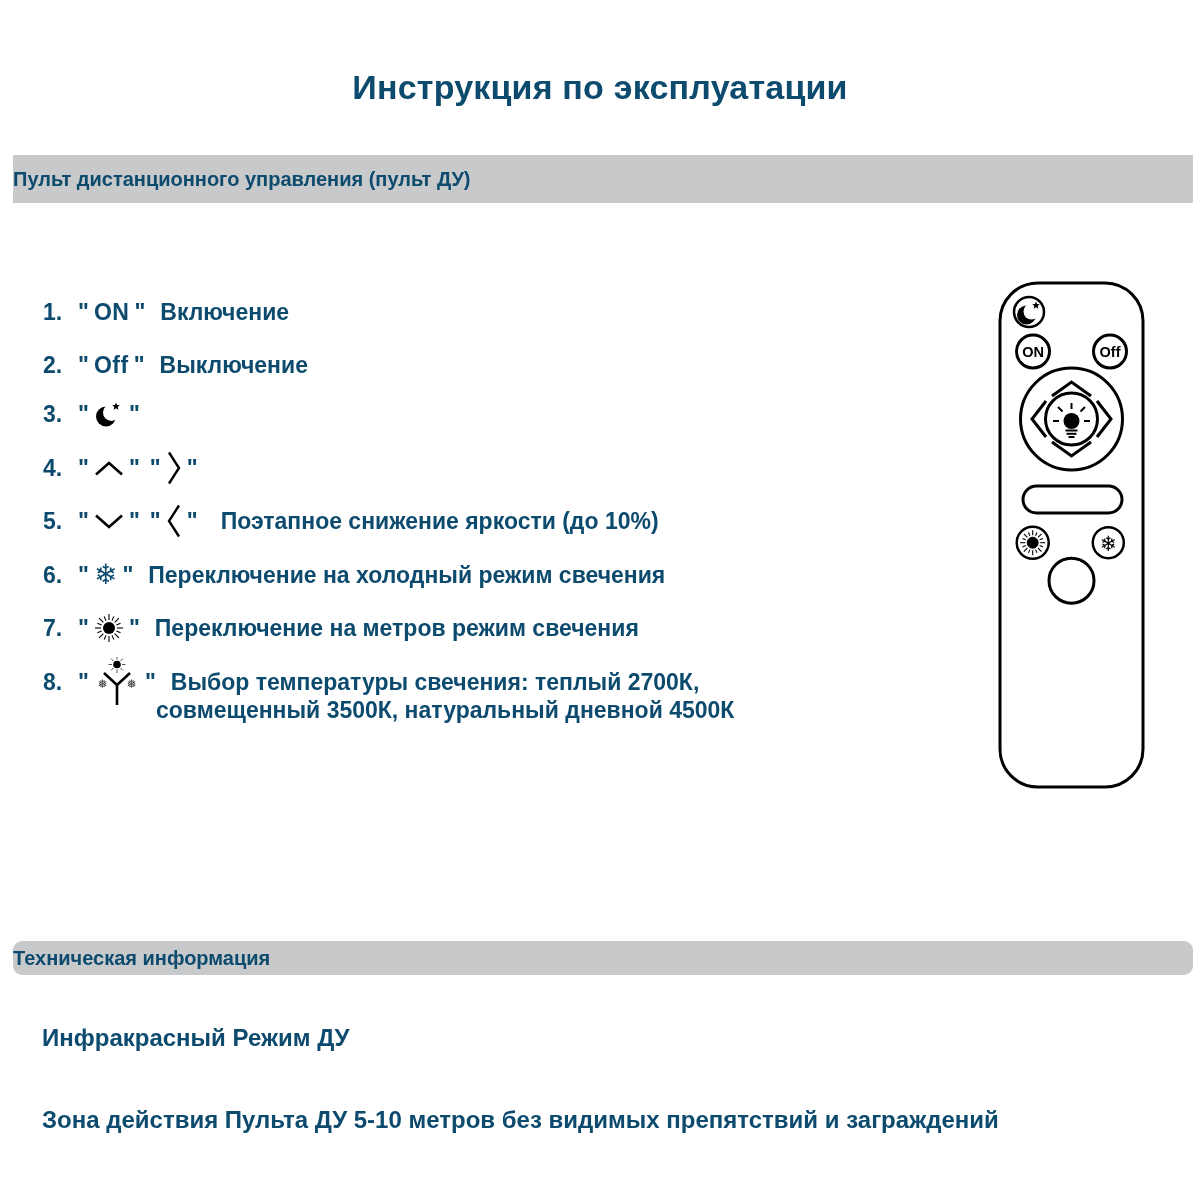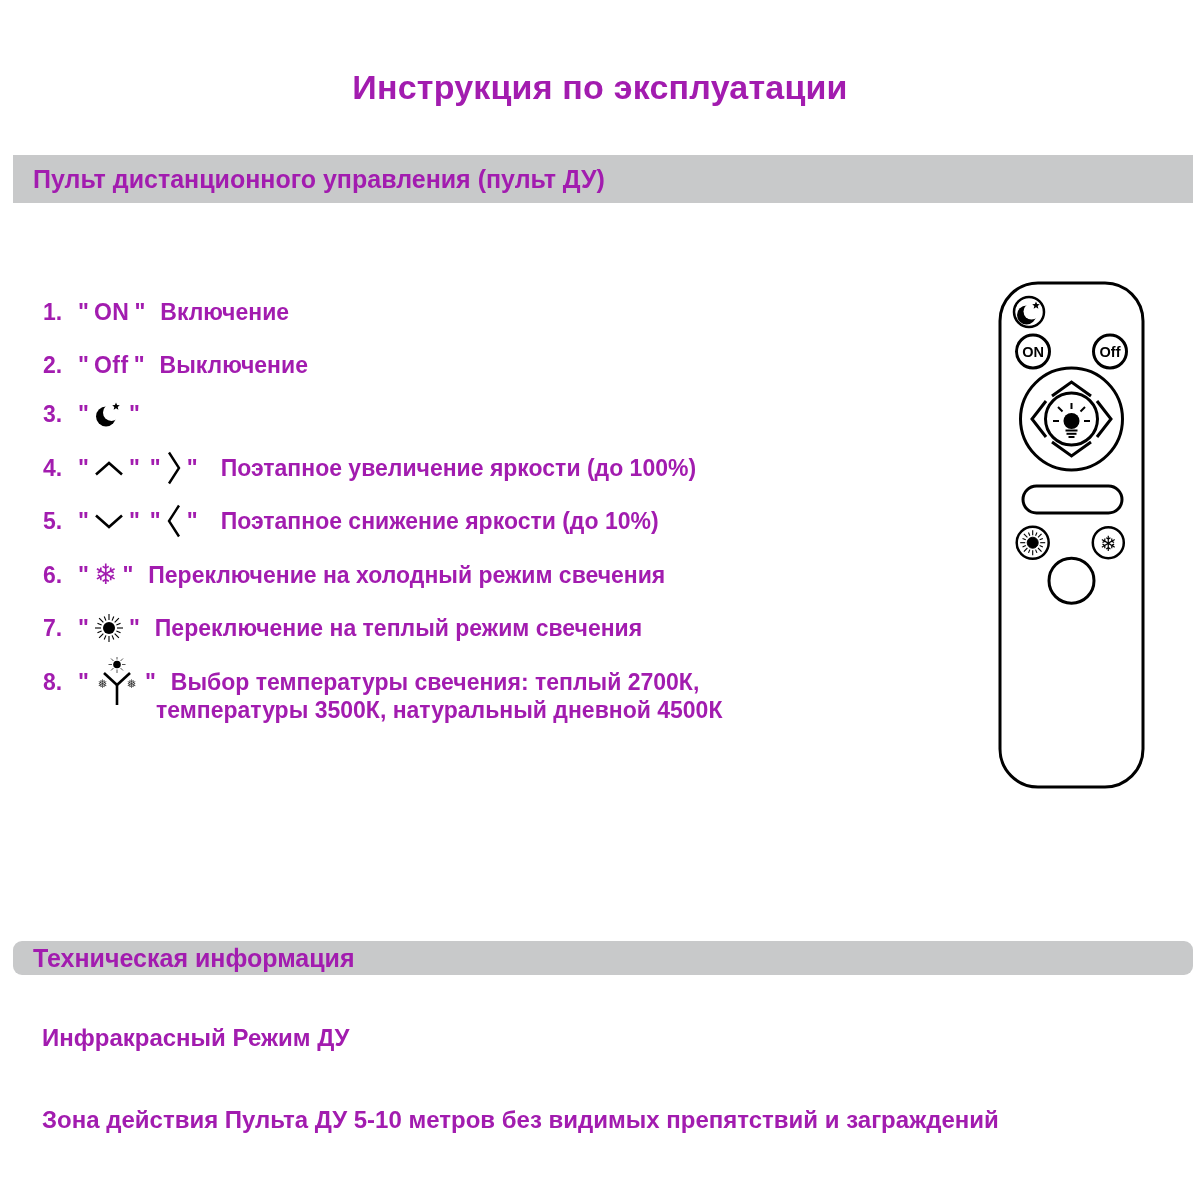--- a/index.html
+++ b/index.html
@@ -1,23 +1,23 @@
 <!DOCTYPE html>
 <html><head>
 <meta charset="utf-8">
 <style>
   html,body{margin:0;padding:0;background:#ffffff;}
   #page{position:relative;width:1200px;height:1200px;background:#fff;overflow:hidden;
-        font-family:"Liberation Sans","DejaVu Sans",sans-serif;color:#a21caf;}
+        font-family:"Liberation Sans","DejaVu Sans",sans-serif;color:#0c4a6e;}
   #doc-title{position:absolute;top:68px;left:0;width:1200px;text-align:center;
              font-size:34px;font-weight:700;letter-spacing:0.2px;}
   .section-bar{position:absolute;left:13px;width:1180px;background:#c8c9ca;display:flex;align-items:center;}
   #bar-remote{top:155px;height:48px;}
   #bar-tech{top:941px;height:34px;border-radius:9px;}
-  .section-bar .bar-label{font-size:25px;font-weight:700;padding-left:20px;}
+  .section-bar .bar-label{font-size:20px;font-weight:700;}
   
   #instruction-list{position:absolute;left:0;top:0;width:100%;height:100%;}
   .item{position:absolute;left:43px;display:flex;align-items:center;height:30px;
         font-size:23px;font-weight:700;white-space:nowrap;}
   .item .num{display:inline-block;min-width:30px;}
   .item .q{margin:0 5px;}
   .item .key{letter-spacing:0.5px;}
   .item .desc{margin-left:10px;}
   .item .desc.gap{margin-left:18px;}
   .item .ico{display:inline-flex;align-items:center;justify-content:center;}
@@ -80,21 +80,20 @@
           </svg>
         </span>
         <span class="q">"</span>
         <span class="q">"</span>
         <span class="ico">
           <svg width="16" height="36" viewBox="0 0 16 36">
             <polyline points="3,2.5 13,18 3,33.5" fill="none" stroke="#000" stroke-width="2.4"></polyline>
           </svg>
         </span>
         <span class="q">"</span>
-        <span class="desc gap">Поэтапное увеличение яркости (до 100%)</span>
       </div>
       <div class="item i5">
         <span class="num">5.</span>
         <span class="q">"</span>
         <span class="ico">
           <svg width="30" height="17" viewBox="0 0 30 17">
             <polyline points="2,2.5 15,14 28,2.5" fill="none" stroke="#000" stroke-width="2.6"></polyline>
           </svg>
         </span>
         <span class="q">"</span>
@@ -132,21 +131,21 @@
             <line x1="7.61" y1="11.94" x2="3.45" y2="10.22" stroke="#000" stroke-width="1.1"></line>
             <line x1="9.34" y1="9.34" x2="5.10" y2="5.10" stroke="#000" stroke-width="1.1"></line>
             <line x1="11.94" y1="7.61" x2="10.22" y2="3.45" stroke="#000" stroke-width="1.1"></line>
             <line x1="15.00" y1="7.00" x2="15.00" y2="1.00" stroke="#000" stroke-width="1.1"></line>
             <line x1="18.06" y1="7.61" x2="19.78" y2="3.45" stroke="#000" stroke-width="1.1"></line>
             <line x1="20.66" y1="9.34" x2="24.90" y2="5.10" stroke="#000" stroke-width="1.1"></line>
             <line x1="22.39" y1="11.94" x2="26.55" y2="10.22" stroke="#000" stroke-width="1.1"></line>
           </svg>
         </span>
         <span class="q">"</span>
-        <span class="desc">Переключение на теплый режим свечения</span>
+        <span class="desc">Переключение на метров режим свечения</span>
       </div>
       <div class="item i8">
         <span class="num">8.</span>
         <span class="q">"</span>
         <span class="ico">
           <svg width="46" height="50" viewBox="0 0 46 50">
       <g stroke="#000" stroke-width="2.6" fill="none">
         <line x1="23" y1="48" x2="23" y2="28"></line>
         <line x1="23" y1="28" x2="10" y2="16"></line>
         <line x1="23" y1="28" x2="36" y2="16"></line>
@@ -161,21 +160,21 @@
             <line x1="23.0" y1="2.5" x2="23.0" y2="-1.0" stroke="#555" stroke-width="1"></line>
             <line x1="26.5" y1="4.0" x2="29.0" y2="1.5" stroke="#555" stroke-width="1"></line>
       <text x="8.5" y="31" text-anchor="middle" font-family="DejaVu Sans" font-size="12" fill="#333">❅</text>
       <text x="37.5" y="31" text-anchor="middle" font-family="DejaVu Sans" font-size="12" fill="#333">❅</text>
           </svg>
         </span>
         <span class="q">"</span>
         <span class="desc">Выбор температуры свечения: теплый 2700К,</span>
       </div>
     </div>
-  <div id="item8-line2">температуры 3500К, натуральный дневной 4500К</div>
+  <div id="item8-line2">совмещенный 3500К, натуральный дневной 4500К</div>
 
   <svg id="remote" width="170" height="520" viewBox="0 0 170 520">
     <g fill="none" stroke="#000">
       <rect x="10" y="8" width="143" height="504" rx="38" stroke-width="3"></rect>
 
       <g>
         <circle cx="39" cy="37" r="15" stroke-width="2.5"></circle>
         <g stroke="none">
           <circle cx="36.5" cy="40" r="9.5" fill="#000"></circle>
           <circle cx="41.5" cy="36.5" r="8" fill="#fff"></circle>

